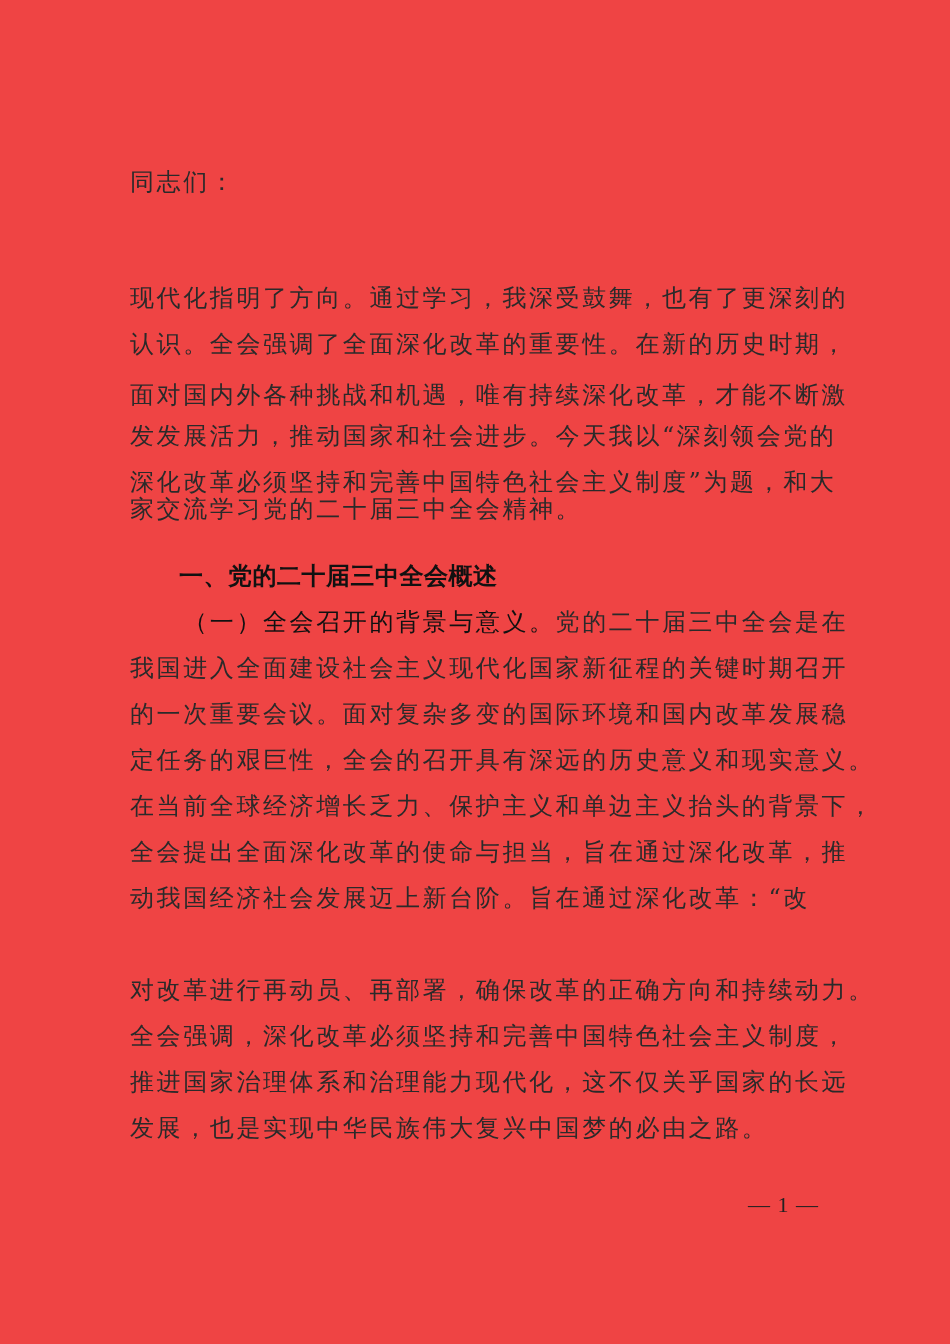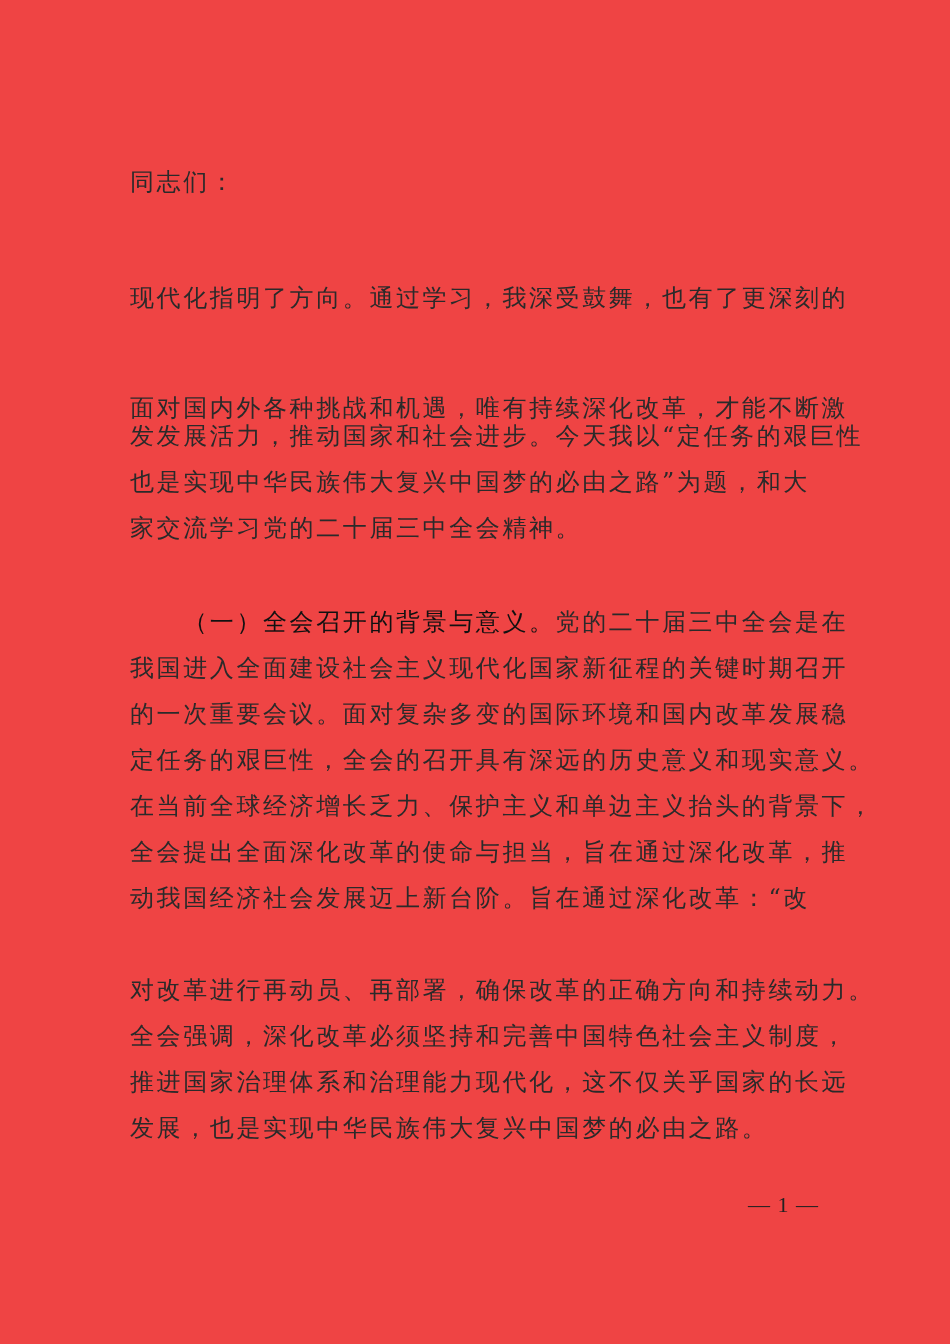--- a/index.html
+++ b/index.html
@@ -14,25 +14,27 @@
     .pagenum { position:absolute; left:748px; top:1192px; font-size:22px; color:#222;
       font-family:"Liberation Serif","DejaVu Serif",serif; letter-spacing:1px; }
   </style>
 </head>
 <body>
 
 <div class="page">
   <div class="line" style="top:167px">同志们：</div>
 
   <div class="line" style="top:283px">现代化指明了方向。通过学习，我深受鼓舞，也有了更深刻的</div>
-  <div class="line" style="top:393px">面对国内外各种挑战和机遇，唯有持续深化改革，才能不断激</div>
-  <div class="line" style="top:421px">发发展活力，推动国家和社会进步。今天我以“定任务的艰巨性</div>
-  <div class="line" style="top:467px">也是实现中华民族伟大复兴中国梦的必由之路”为题，和大</div>
-  <div class="line" style="top:513px">家交流学习党的二十届三中全会精神。</div>
+  <div class="line" style="top:329px">认识。全会强调了全面深化改革的重要性。在新的历史时期，</div>
+  <div class="line" style="top:380px">面对国内外各种挑战和机遇，唯有持续深化改革，才能不断激</div>
+  <div class="line" style="top:421px">发发展活力，推动国家和社会进步。今天我以“深刻领会党的</div>
+  <div class="line" style="top:467px">深化改革必须坚持和完善中国特色社会主义制度”为题，和大</div>
+  <div class="line" style="top:494px">家交流学习党的二十届三中全会精神。</div>
 
+  <div class="line heading" style="top:561px">　　一、党的二十届三中全会概述</div>
 
   <div class="line" style="top:607px">
     <span class="bold">　　（一）全会召开的背景与意义。</span><span>党的二十届三中全会是在</span>
   </div>
   <div class="line" style="top:653px">我国进入全面建设社会主义现代化国家新征程的关键时期召开</div>
   <div class="line" style="top:699px">的一次重要会议。面对复杂多变的国际环境和国内改革发展稳</div>
   <div class="line" style="top:745px">定任务的艰巨性，全会的召开具有深远的历史意义和现实意义。</div>
   <div class="line" style="top:791px">在当前全球经济增长乏力、保护主义和单边主义抬头的背景下，</div>
   <div class="line" style="top:837px">全会提出全面深化改革的使命与担当，旨在通过深化改革，推</div>
   <div class="line" style="top:883px">动我国经济社会发展迈上新台阶。旨在通过深化改革：“改</div>

